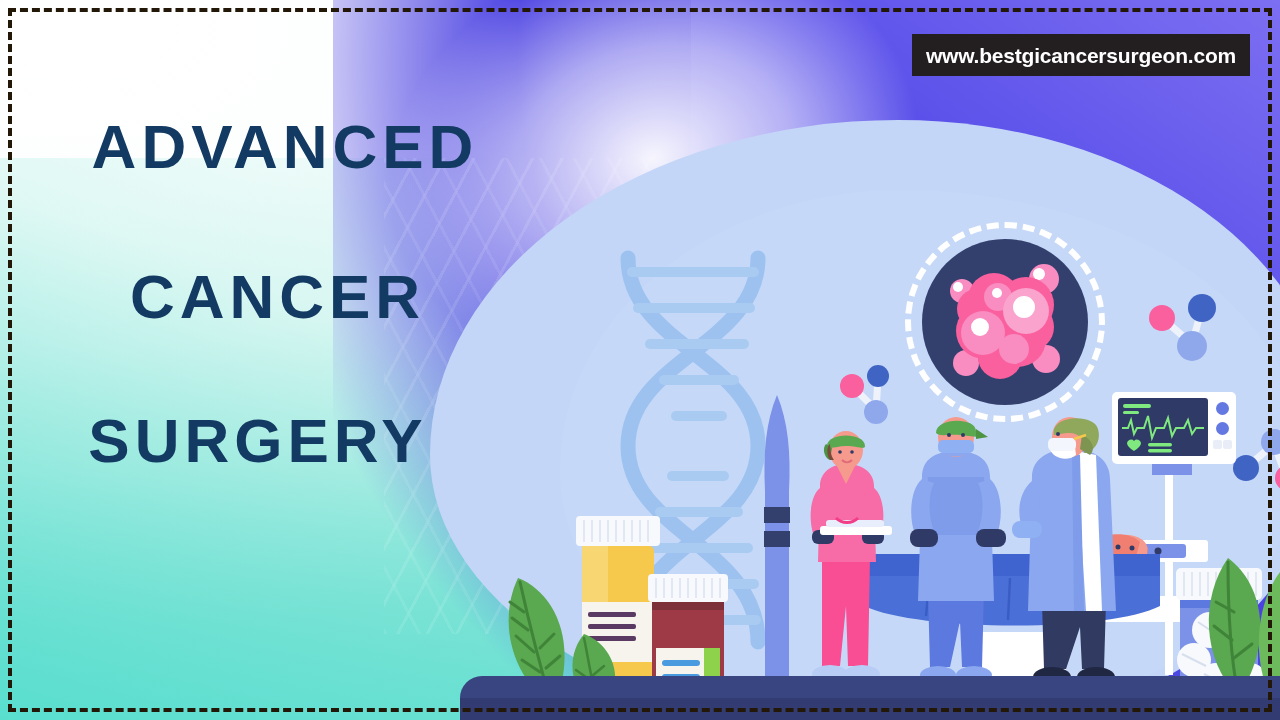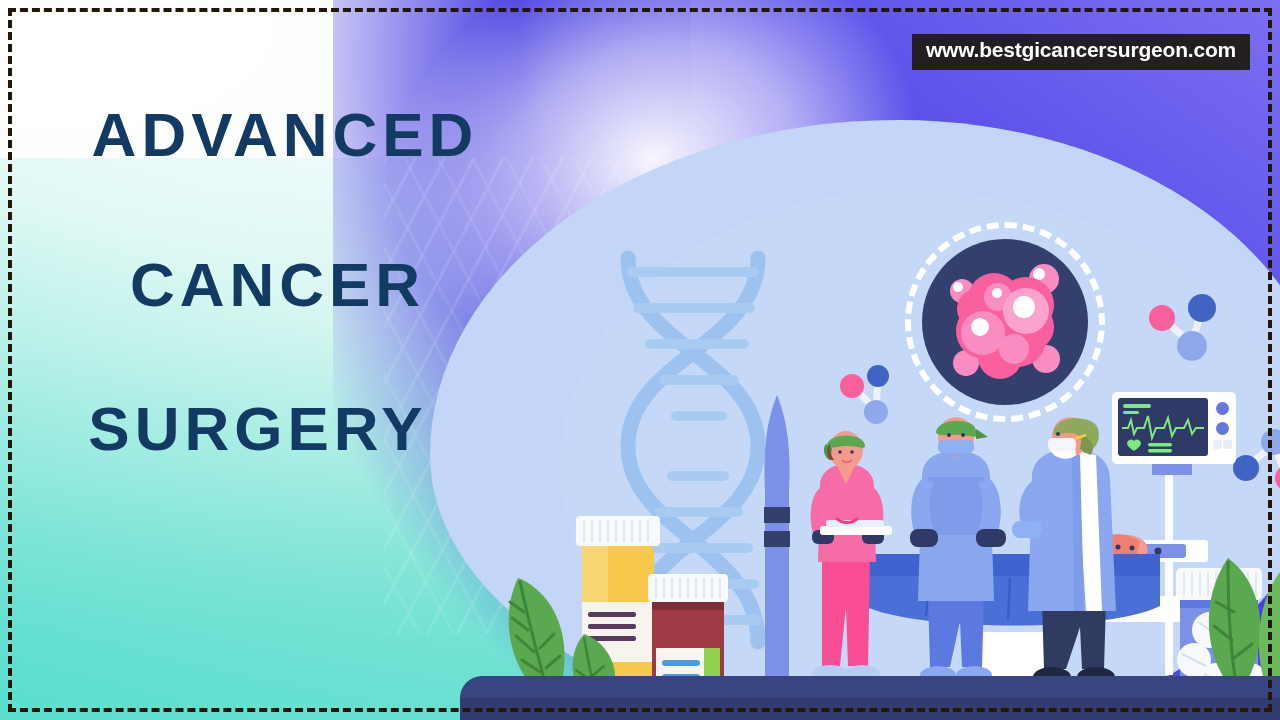--- a/index.html
+++ b/index.html
@@ -66,30 +66,30 @@
     border:4px dashed #231708;
     pointer-events:none;
     z-index:60;
   }
 
   
   .url-badge {
     position:absolute; right:30px; top:34px;
     background:#231f20;
     color:#ffffff;
-    padding:4px 14px 8px;
+    padding:10px 14px 8px;
     font-size:21px; font-weight:bold;
     letter-spacing:-.2px;
     white-space:nowrap;
     z-index:50;
     font-family:"Liberation Sans", sans-serif;
   }
 
   
-  .headline { position:absolute; left:0; top:104px; width:580px; z-index:40; }
+  .headline { position:absolute; left:0; top:116px; width:580px; z-index:40; }
   .headline-line {
     color:#133a62;
     font-weight:bold;
     font-size:62px;
     letter-spacing:5px;
     text-align:center;
     line-height:1.0;
     white-space:nowrap;
   }
   .hl-1 { margin-left:-10px; }

